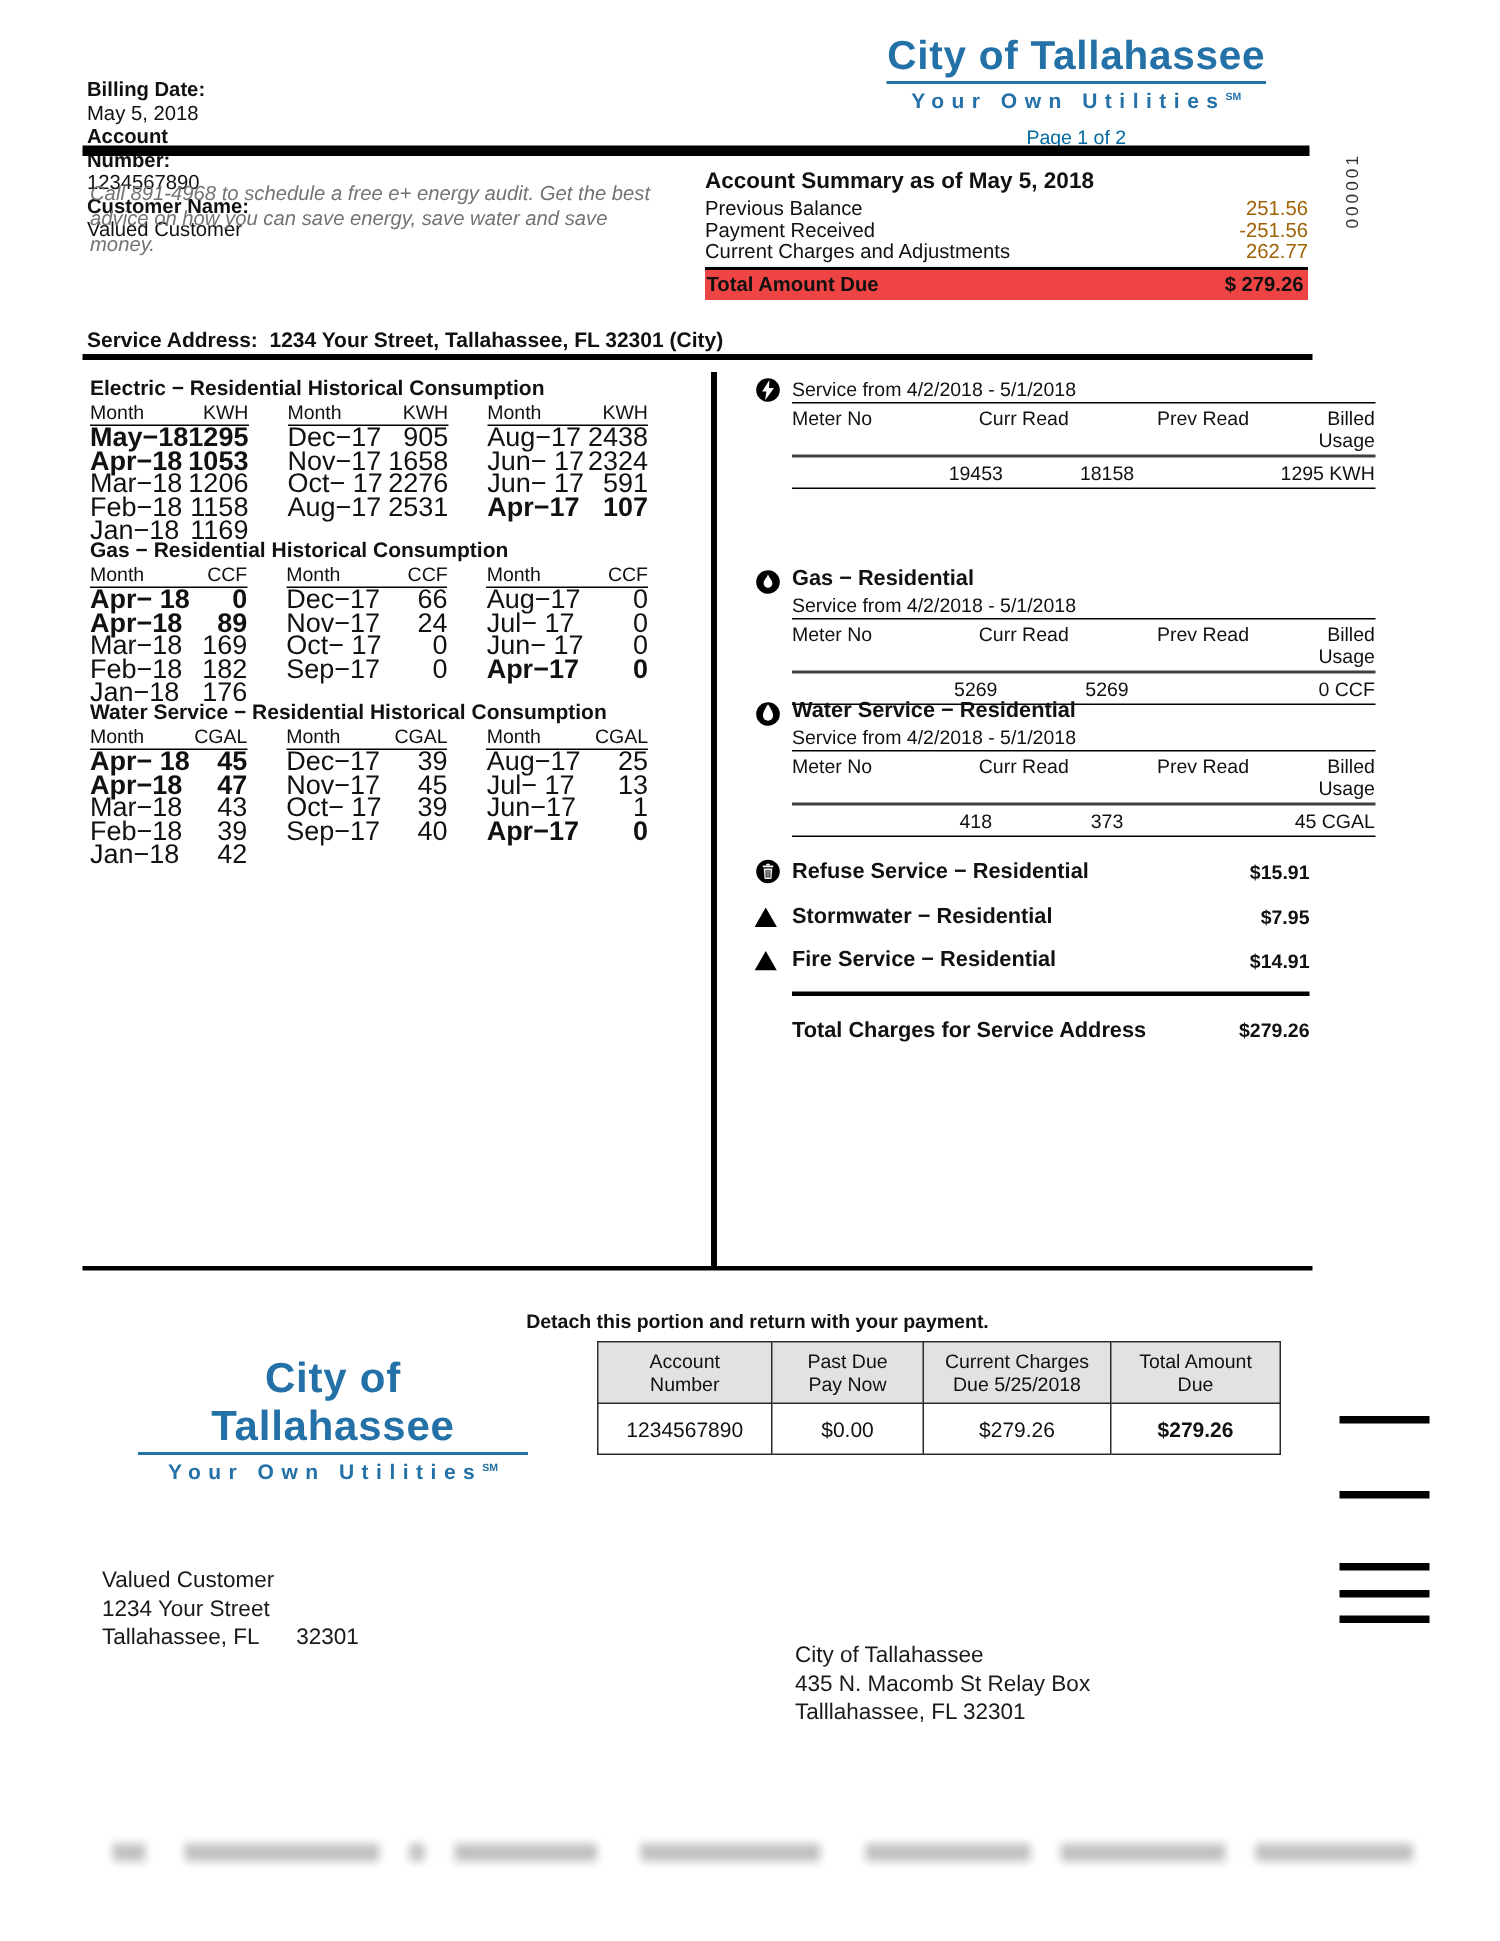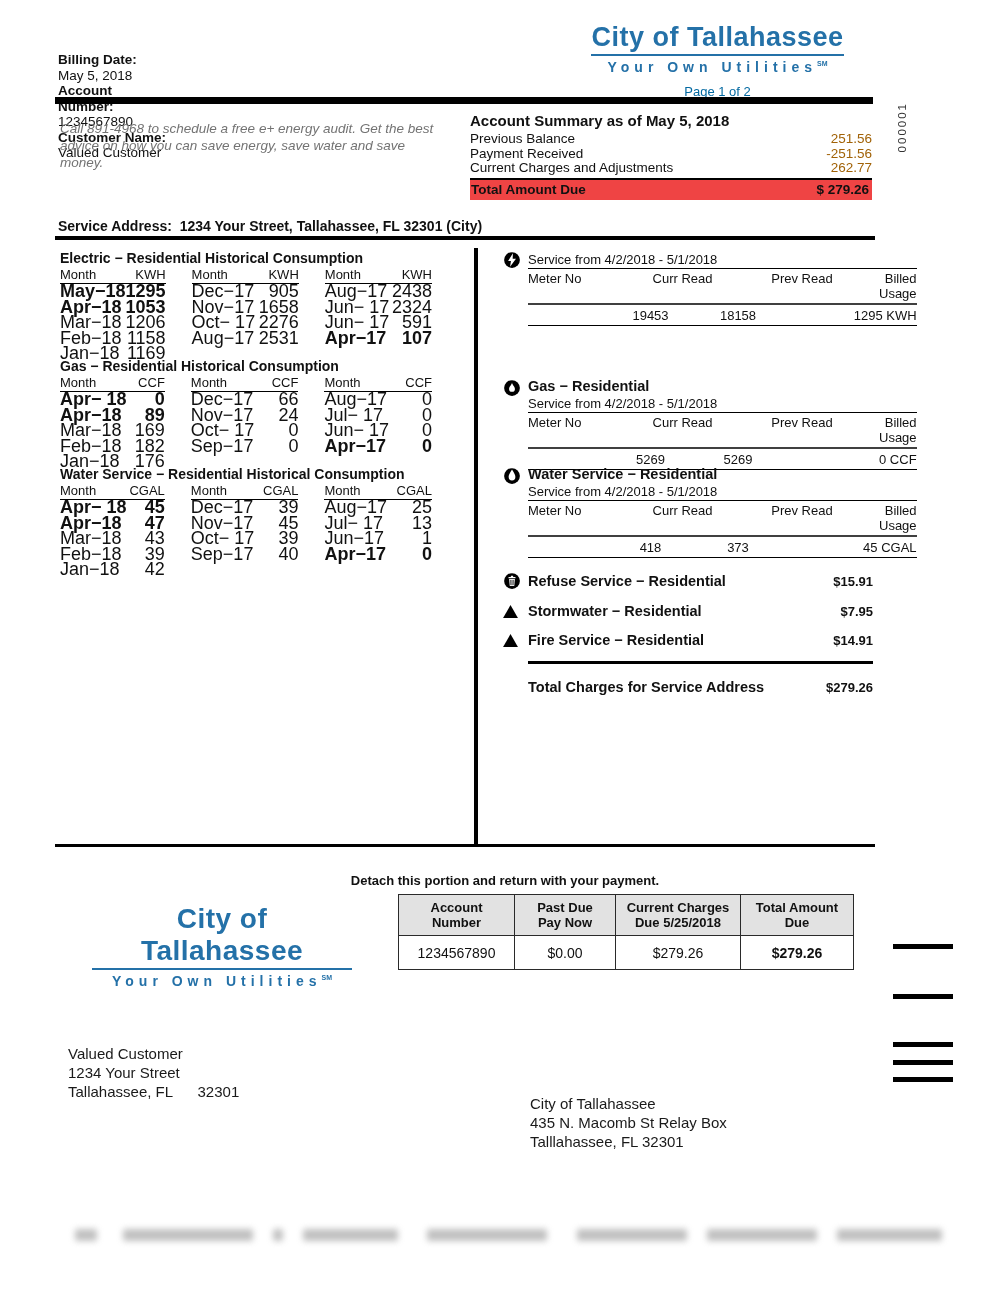--- a/index.html
+++ b/index.html
@@ -72,21 +72,21 @@
   .charge-amt{font-weight:bold;font-size:13px;text-align:right;}
   .total-row{border-top:3.5px solid #000;margin-top:9px;margin-left:25px;padding-top:15px;
     display:flex;align-items:baseline;}
   .total-label{font-weight:bold;font-size:14.5px;flex:1;}
   .total-amt{font-weight:bold;font-size:13px;}
 
   
   .detach{left:280px;top:873px;width:450px;text-align:center;font-weight:bold;font-size:13px;}
   .stub-table{left:398px;top:894px;border-collapse:collapse;}
   .stub-table th,.stub-table td{border:1.5px solid #2a2a2a;}
-  .stub-table th{background:#e2e2e2;font-size:13px;line-height:15px;font-weight:bold;
+  .stub-table th{background:#e2e2e2;font-size:13px;line-height:15px;font-weight:normal;
     text-align:center;padding:5px 6px;}
   .stub-table td{font-size:14px;text-align:center;height:33px;padding:0 6px;}
   .cw1{width:103px;} .cw2{width:88px;} .cw3{width:112px;} .cw4{width:100px;}
   .logo-bottom{left:92px;top:903px;width:260px;}
   .logo-bottom .logo-title{font-size:28px;}
 
   .reg-bar{left:893px;width:60px;height:5px;background:#000;}
 
   .addr{font-size:15px;line-height:19px;color:#1a1a1a;}
   .addr div{white-space:pre;}

